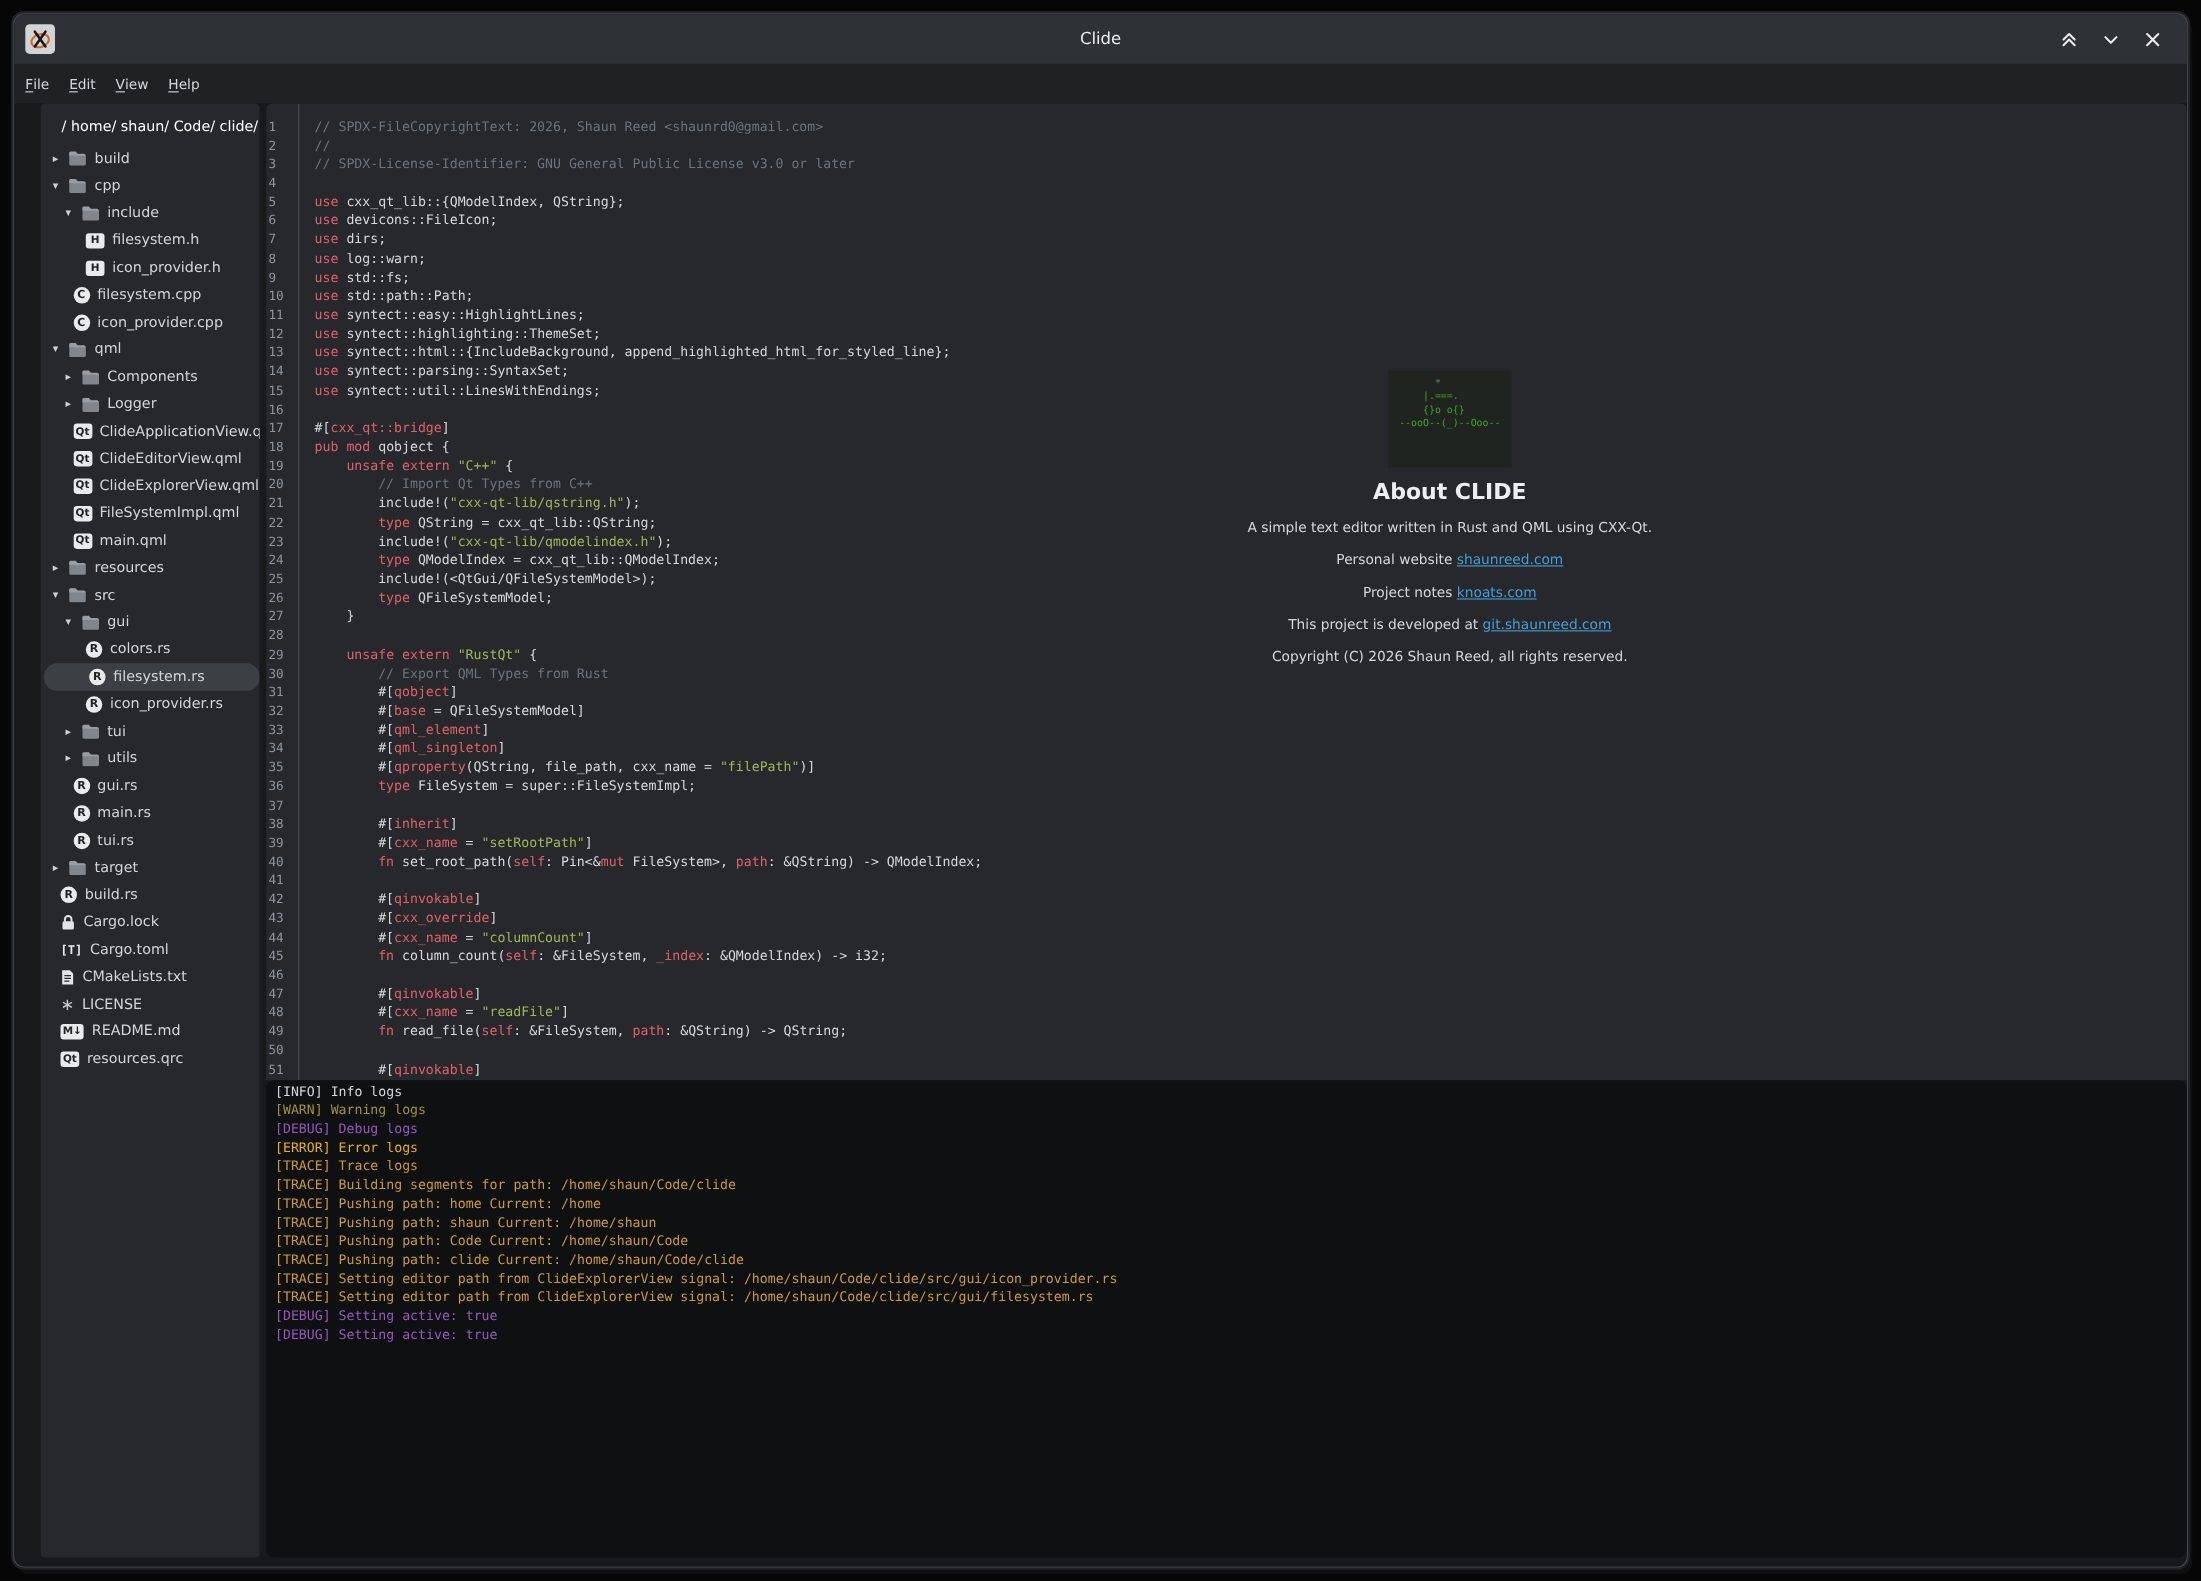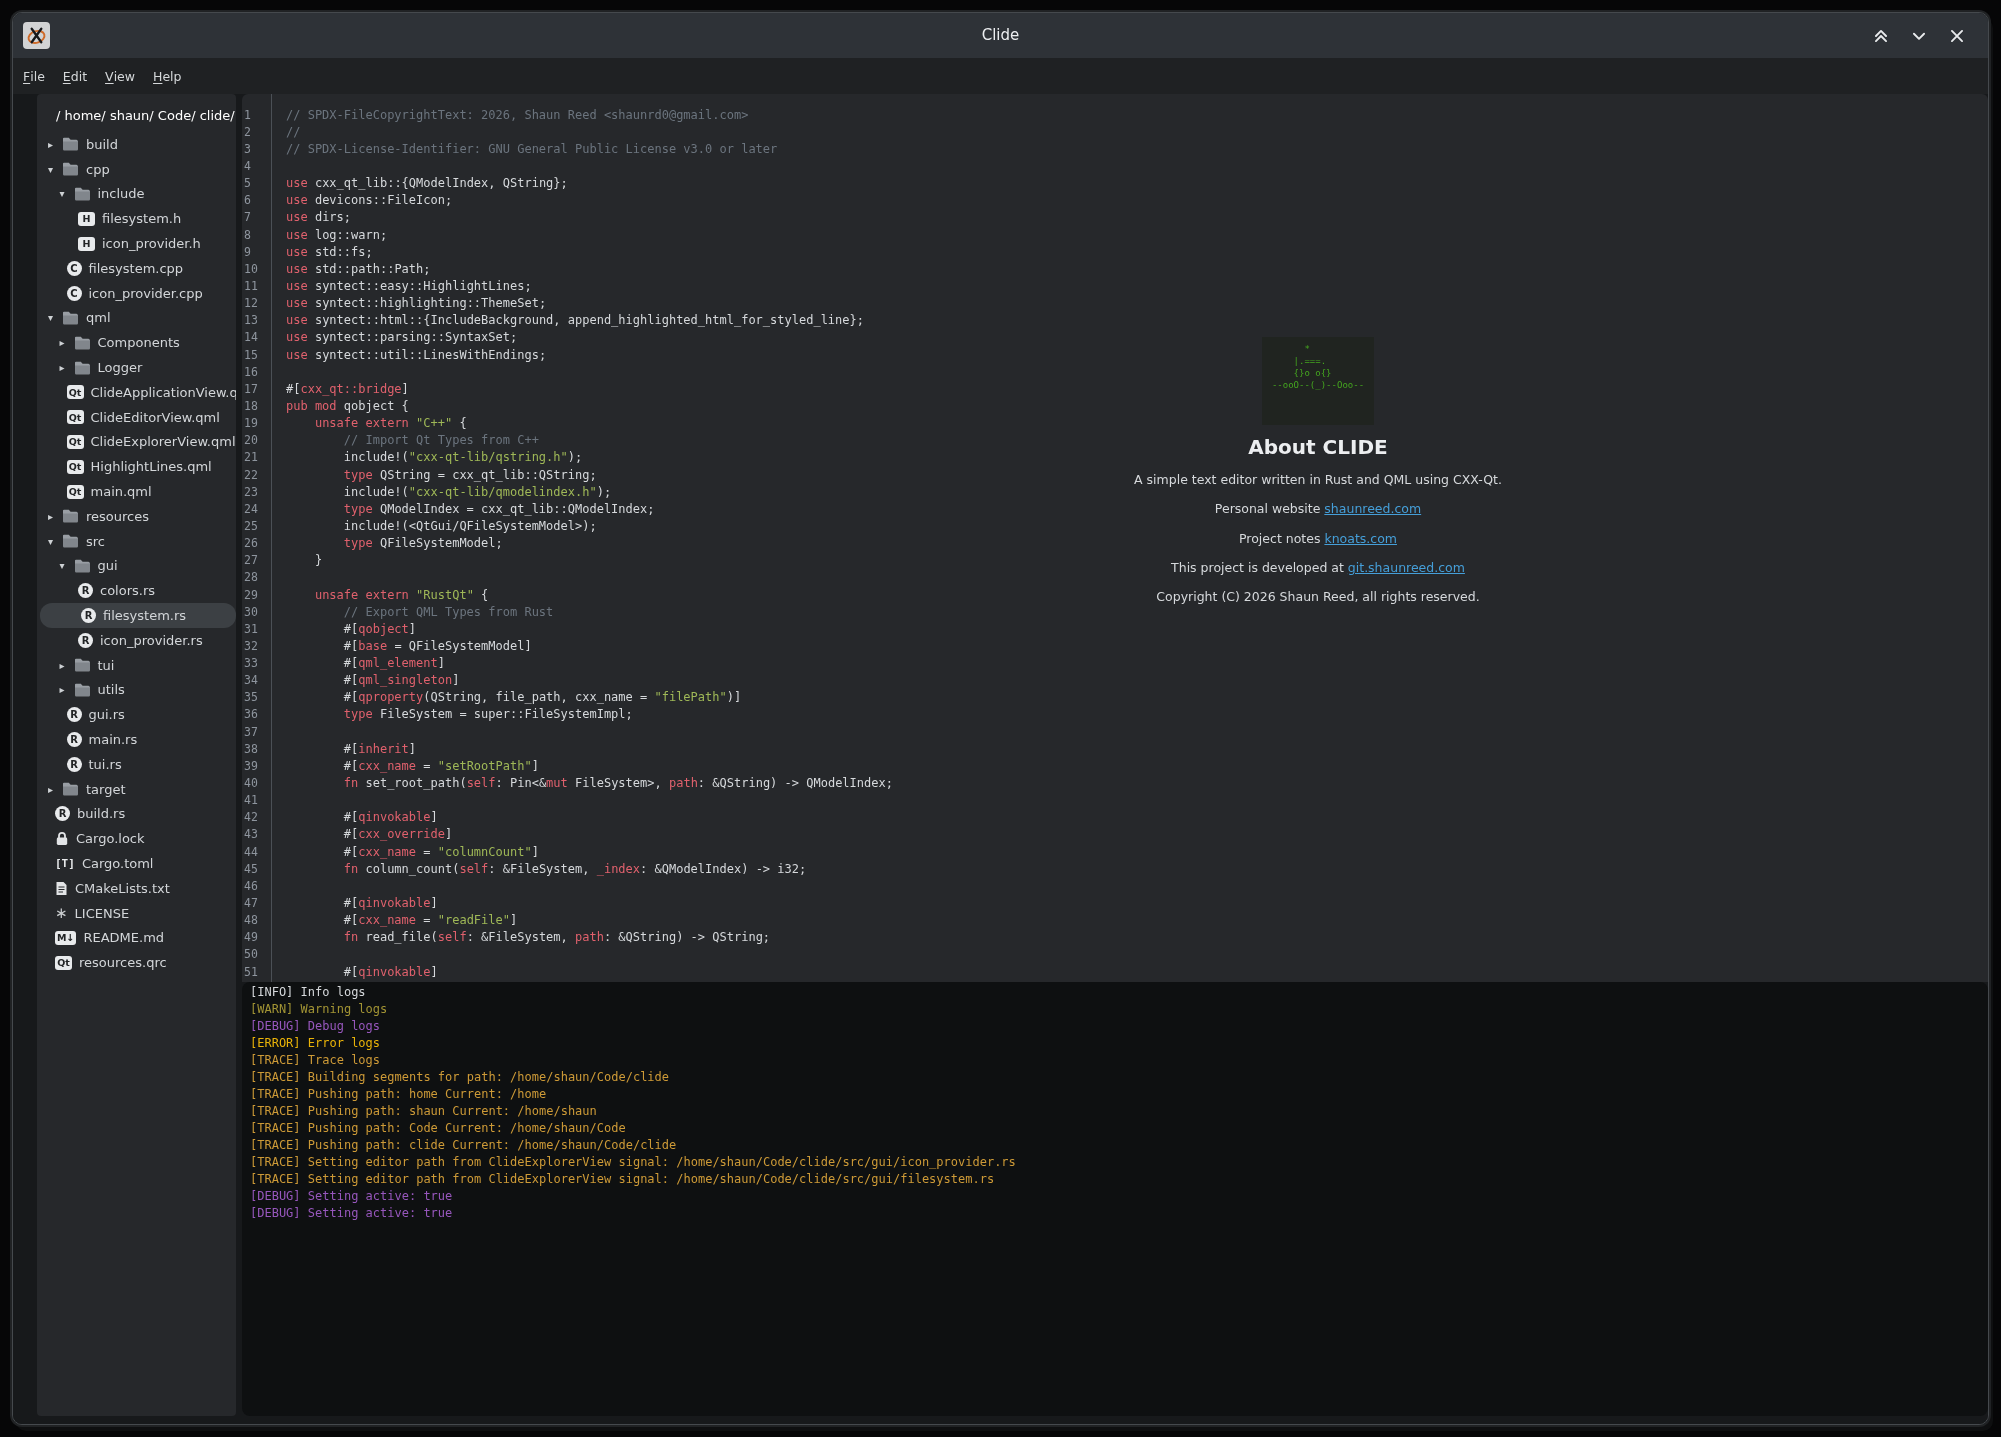--- a/index.html
+++ b/index.html
@@ -225,21 +225,21 @@
             <div class="tree-row" style="padding-left: 29.5px;">
               <span class="tree-icon">
                 <span class="badge">Qt</span>
               </span>
               <span class="tree-label">ClideExplorerView.qml</span>
             </div>
             <div class="tree-row" style="padding-left: 29.5px;">
               <span class="tree-icon">
                 <span class="badge">Qt</span>
               </span>
-              <span class="tree-label">HighlightLines.qml</span>
+              <span class="tree-label">FileSystemImpl.qml</span>
             </div>
             <div class="tree-row" style="padding-left: 29.5px;">
               <span class="tree-icon">
                 <span class="badge">Qt</span>
               </span>
               <span class="tree-label">main.qml</span>
             </div>
             <div class="tree-row" style="padding-left: 11px;">
               <span class="tree-arrow">▸</span>
               <span class="tree-icon">

